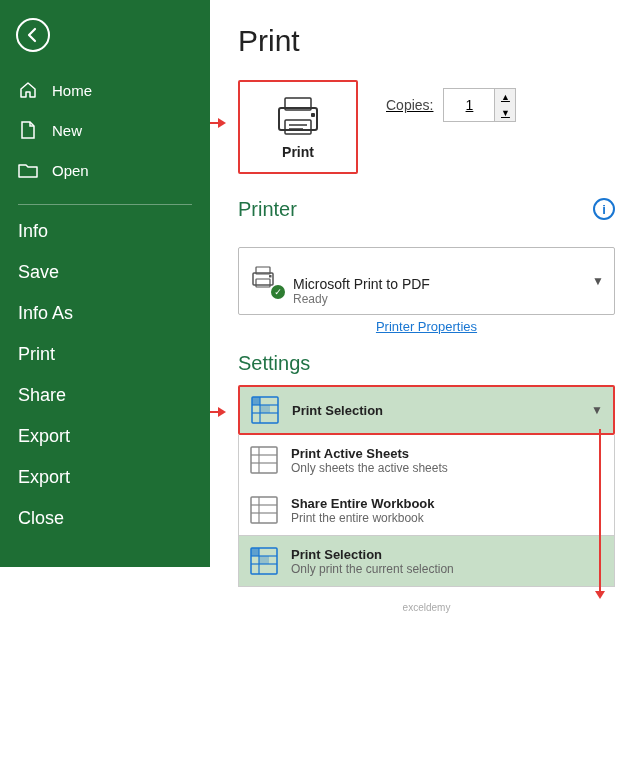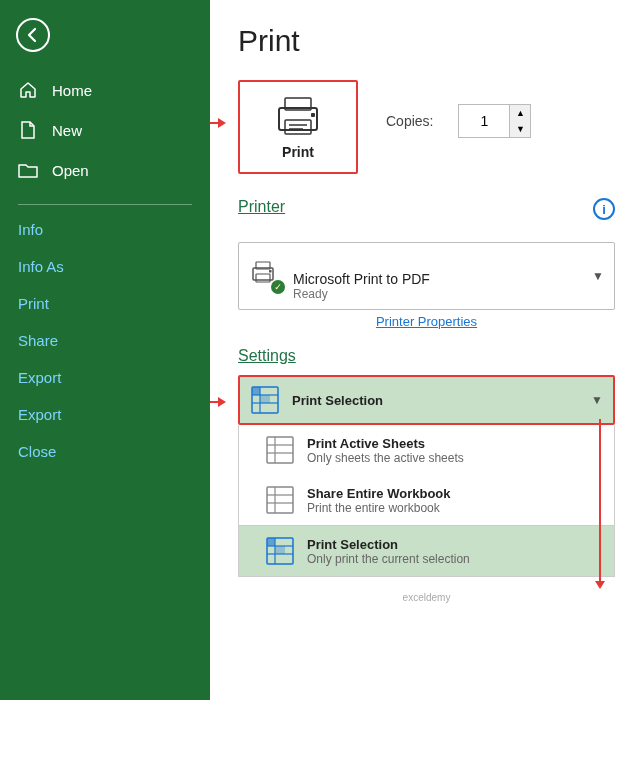--- a/index.html
+++ b/index.html
@@ -13,21 +13,21 @@
     }
 
     
     .sidebar {
       width: 210px;
       min-width: 210px;
       background: #1e6e34;
       color: #fff;
       display: flex;
       flex-direction: column;
-      height: 700px;
+      height: 567px;
     }
 
     .sidebar-back {
       display: flex;
       align-items: center;
       padding: 18px 16px;
       cursor: pointer;
     }
 
     .back-circle {
@@ -60,22 +60,22 @@
       border: none;
       border-top: 1px solid rgba(255,255,255,0.35);
       margin: 6px 18px;
     }
 
     .sidebar-plain-item {
       display: flex;
       align-items: center;
       padding: 10px 18px;
       cursor: pointer;
-      font-size: 15px;
-      color: #7dd3fc;
+      font-size: 18px;
+      color: #ffffff;
     }
 
     .sidebar-icon {
       width: 20px;
       height: 20px;
       display: flex;
       align-items: center;
       justify-content: center;
     }
 
@@ -123,22 +123,23 @@
     .print-btn-label {
       font-size: 14px;
       font-weight: 600;
       color: #222;
       margin-top: 6px;
     }
 
     .copies-area {
       display: flex;
       align-items: center;
-      gap: 25px;
-      margin-top: 24px;
+      gap: 10px;
+      margin-top: 8px;
+      text-decoration: underline;
     }
 
     .copies-label {
       font-size: 14px;
       color: #444;
     }
 
     .copies-input-wrap {
       display: flex;
       align-items: center;
@@ -169,26 +170,25 @@
       cursor: pointer;
       font-size: 9px;
       display: flex;
       align-items: center;
       justify-content: center;
       line-height: 1;
     }
 
     
     .section-header {
-      font-size: 16px;
+      font-size: 20px;
       font-weight: 400;
       color: #217346;
       margin-bottom: 10px;
       margin-top: 4px;
-      text-decoration: underline;
     }
 
     
     .printer-section {
       margin-bottom: 18px;
       position: relative;
     }
 
     .info-icon {
       position: absolute;
@@ -284,21 +284,21 @@
       padding: 8px 10px;
       gap: 12px;
       cursor: pointer;
       background: #c8dfc8;
       margin-bottom: 0;
     }
 
     .dropdown-option {
       display: flex;
       align-items: center;
-      padding: 10px 26px;
+      padding: 10px 10px;
       gap: 12px;
       cursor: pointer;
       background: #fff;
       border-left: 1px solid #ccc;
       border-right: 1px solid #ccc;
     }
 
     .dropdown-option.highlighted {
       background: #c8dfc8;
       border: 1px solid #ccc;
@@ -375,20 +375,23 @@
       </span>
       <span>Open</span>
     </div>
   </div>
 
   <hr class="sidebar-divider">
 
   <div>
     <div class="sidebar-plain-item">
       <span>Info</span>
+    </div>
+    <div class="sidebar-plain-item">
+      <span>Save</span>
     </div>
     <div class="sidebar-plain-item">
       <span>Info As</span>
     </div>
     <div class="sidebar-plain-item selected-print">
       <span>Print</span>
     </div>
     <div class="sidebar-plain-item">
       <span>Share</span>
     </div>

